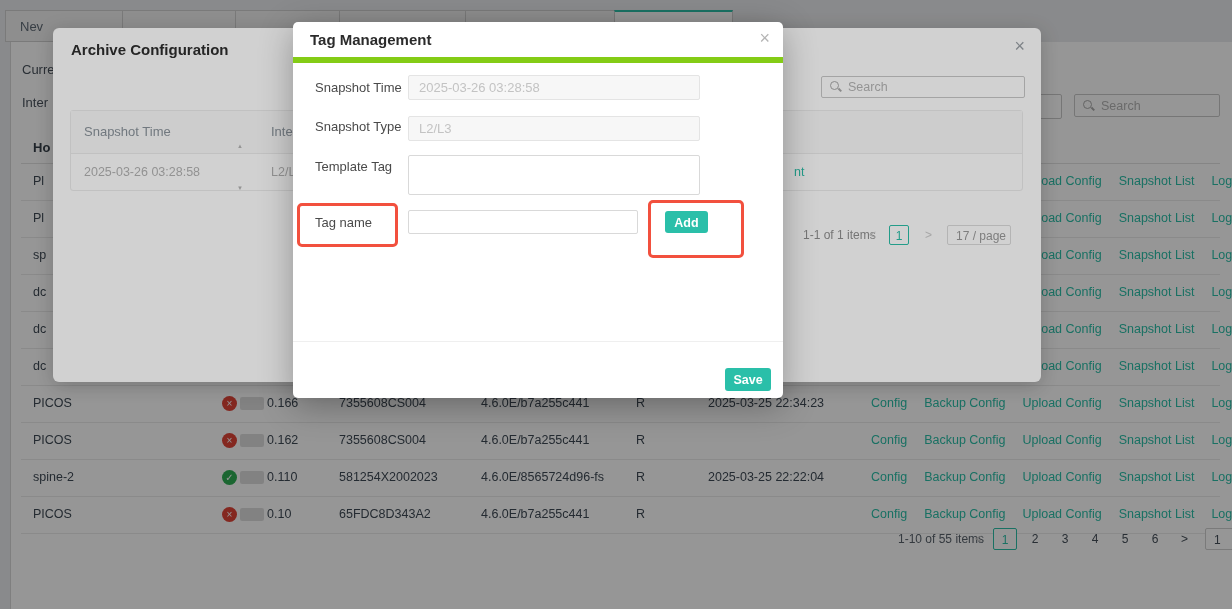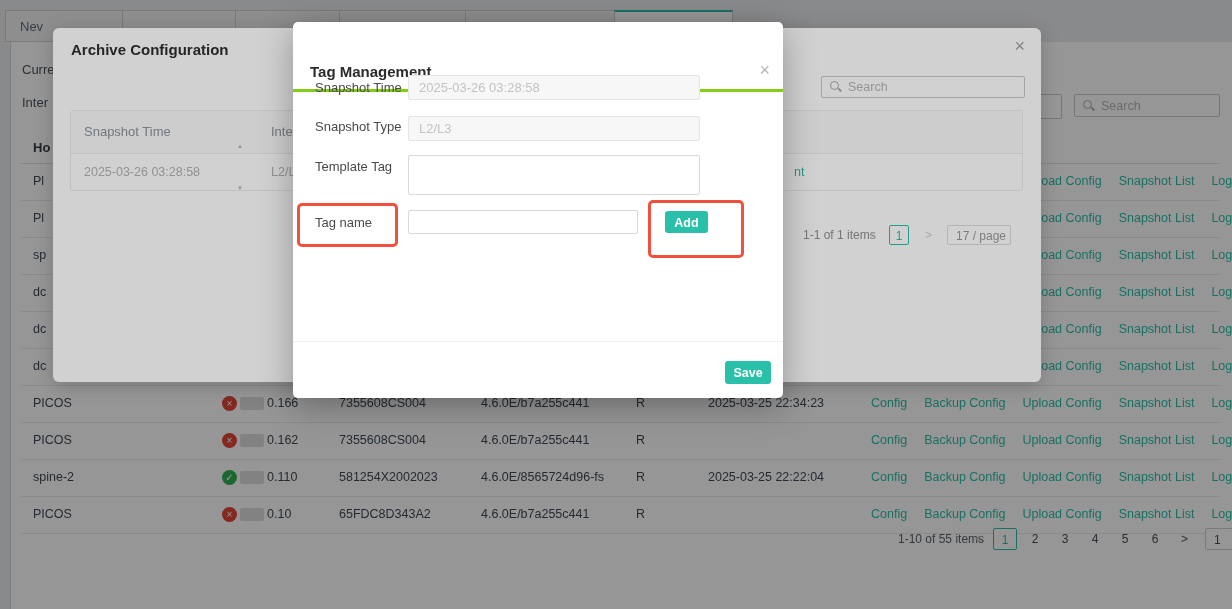--- a/index.html
+++ b/index.html
@@ -78,37 +78,37 @@
   .amp-total{left:750px;}
   .amp-prev{left:816px;color:#cccccc;}
   .amp-page{left:836px;box-sizing:border-box;width:20px;height:20px;text-align:center;
     border:1px solid #2bbfa8;color:#2bbfa8;border-radius:2px;background:#fff;}
   .amp-next{left:872px;color:#cccccc;}
   .amp-size{left:894px;box-sizing:border-box;width:64px;height:20px;border:1px solid #dcdcdc;
     border-radius:2px;padding-left:8px;color:#9a9a9a;}
   
   .tm{position:absolute;left:293px;top:22px;width:490px;height:376px;background:#fff;border-radius:5px;
     box-shadow:0 8px 34px rgba(0,0,0,.3);z-index:40;}
-  .tm-head{height:35px;border-bottom:3px solid #84cc16;position:relative;margin-top:32px;}
+  .tm-head{height:35px;border-bottom:6px solid #84cc16;position:relative;}
   .tm-title{position:absolute;left:17px;top:9px;font-size:15px;font-weight:700;color:#2b2b2b;}
   .tm-close{position:absolute;right:13px;top:6px;font-size:18px;color:#b5b5b5;cursor:default;}
   .tm-label{position:absolute;left:22px;font-size:13px;color:#4a4a4a;line-height:18px;}
   .tm-input{position:absolute;left:115px;width:292px;box-sizing:border-box;height:25px;
     border:1px solid #d9d9d9;border-radius:2px;font-family:"Liberation Sans",sans-serif;
     font-size:13px;color:#555;padding:0 10px;background:#fff;outline:none;}
   .tm-input.disabled{background:#f7f7f7;border-color:#e4e4e4;color:#c3c3c3;}
   .tm-textarea{position:absolute;left:115px;top:133px;width:292px;height:40px;box-sizing:border-box;
     border:1px solid #d9d9d9;border-radius:2px;resize:none;outline:none;
     font-family:"Liberation Sans",sans-serif;font-size:13px;padding:4px 10px;}
   .tm-tagname{top:188px;width:230px;height:24px;}
   .btn{position:absolute;background:#2abfa9;color:#fff;border:none;border-radius:3px;
     font-family:"Liberation Sans",sans-serif;font-size:12.5px;font-weight:700;cursor:default;}
   .tm-add{left:372px;top:189px;width:43px;height:22px;line-height:22px;}
   .tm-divider{position:absolute;left:0;right:0;top:319px;border-top:1px solid #efefef;}
-  .tm-save{left:432px;top:339px;width:46px;height:23px;line-height:23px;}
+  .tm-save{left:432px;top:346px;width:46px;height:23px;line-height:23px;}
   .anno{position:absolute;border:3px solid #f2503e;border-radius:5px;pointer-events:none;z-index:41;}
   .anno1{left:4px;top:181px;width:95px;height:38px;}
   .anno2{left:355px;top:178px;width:90px;height:52px;}
 </style>
 </head>
 <body>
 
 <div class="viewport">
 
   <div class="panel"></div>

